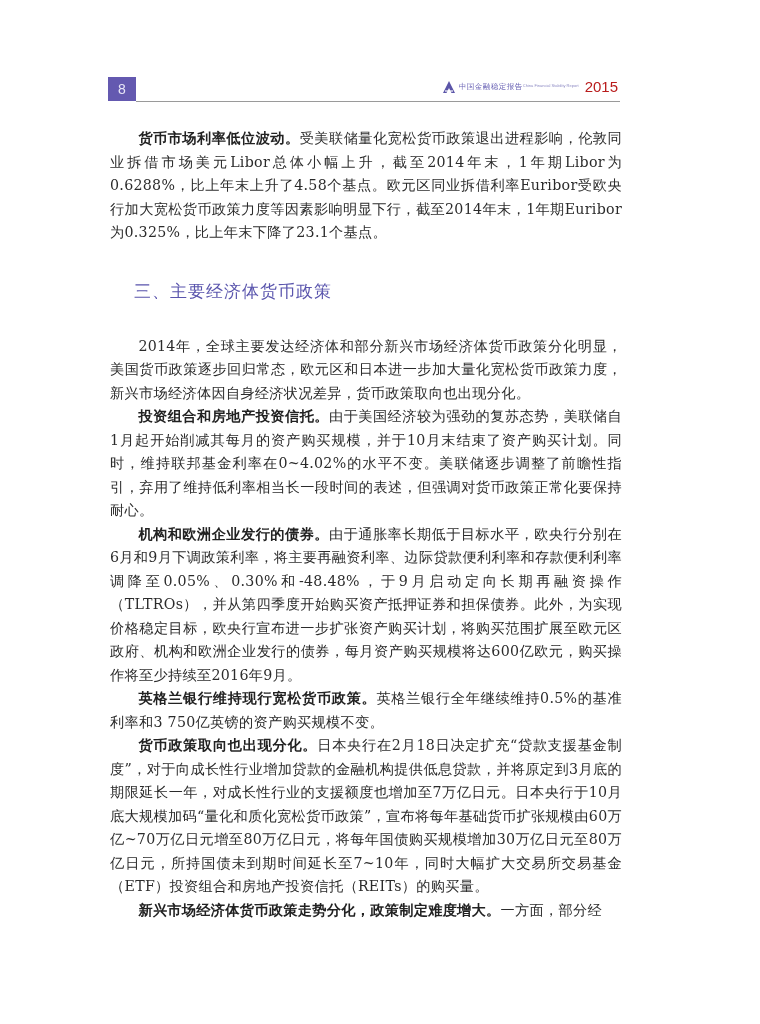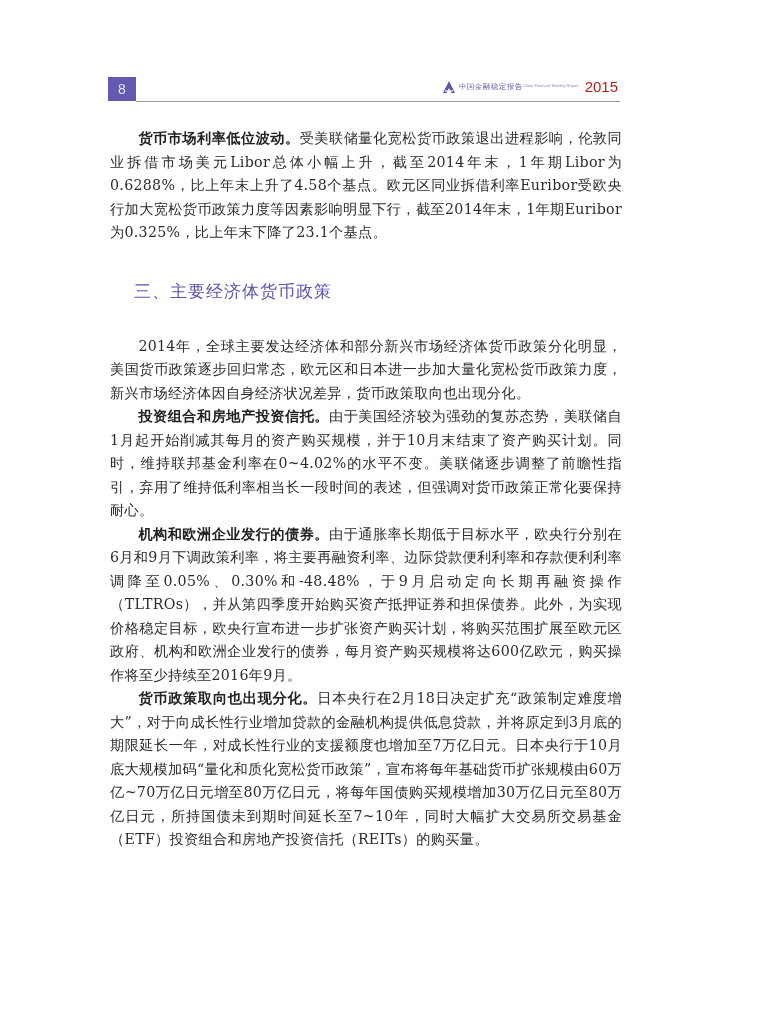--- a/index.html
+++ b/index.html
@@ -61,14 +61,16 @@
 </div>
 
 <div class="content">
   <p class="para"><span class="lead">货币市场利率低位波动。</span><span>受美联储量化宽松货币政策退出进程影响，伦敦同业拆借市场美元Libor总体小幅上升，截至2014年末，1年期Libor为0.6288%，比上年末上升了4.58个基点。欧元区同业拆借利率Euribor受欧央行加大宽松货币政策力度等因素影响明显下行，截至2014年末，1年期Euribor为0.325%，比上年末下降了23.1个基点。</span></p>
 
   <div class="section-title">三、主要经济体货币政策</div>
 
   <p class="para"><span class="lead"></span><span>2014年，全球主要发达经济体和部分新兴市场经济体货币政策分化明显，美国货币政策逐步回归常态，欧元区和日本进一步加大量化宽松货币政策力度，新兴市场经济体因自身经济状况差异，货币政策取向也出现分化。</span></p>
   <p class="para"><span class="lead">投资组合和房地产投资信托。</span><span>由于美国经济较为强劲的复苏态势，美联储自1月起开始削减其每月的资产购买规模，并于10月末结束了资产购买计划。同时，维持联邦基金利率在0~4.02%的水平不变。美联储逐步调整了前瞻性指引，弃用了维持低利率相当长一段时间的表述，但强调对货币政策正常化要保持耐心。</span></p>
   <p class="para"><span class="lead">机构和欧洲企业发行的债券。</span><span>由于通胀率长期低于目标水平，欧央行分别在6月和9月下调政策利率，将主要再融资利率、边际贷款便利利率和存款便利利率调降至0.05%、0.30%和-48.48%，于9月启动定向长期再融资操作（TLTROs），并从第四季度开始购买资产抵押证券和担保债券。此外，为实现价格稳定目标，欧央行宣布进一步扩张资产购买计划，将购买范围扩展至欧元区政府、机构和欧洲企业发行的债券，每月资产购买规模将达600亿欧元，购买操作将至少持续至2016年9月。</span></p>
-  <p class="para"><span class="lead">货币政策取向也出现分化。</span><span>日本央行在2月18日决定扩充“政策制定难度增大”，对于向成长性行业增加贷款的金融机构提供低息贷款，并将原定到3月底的期限延长一年，对成长性行业的支援额度也增加至7万亿日元。日本央行于10月底大规模加码“量化和质化宽松货币政策”，宣布将每年基础货币扩张规模由60万亿~70万亿日元增至80万亿日元，将每年国债购买规模增加30万亿日元至80万亿日元，所持国债未到期时间延长至7~10年，同时大幅扩大交易所交易基金（ETF）投资组合和房地产投资信托（REITs）的购买量。</span></p>
+  <p class="para"><span class="lead">英格兰银行维持现行宽松货币政策。</span><span>英格兰银行全年继续维持0.5%的基准利率和3 750亿英镑的资产购买规模不变。</span></p>
+  <p class="para"><span class="lead">货币政策取向也出现分化。</span><span>日本央行在2月18日决定扩充“贷款支援基金制度”，对于向成长性行业增加贷款的金融机构提供低息贷款，并将原定到3月底的期限延长一年，对成长性行业的支援额度也增加至7万亿日元。日本央行于10月底大规模加码“量化和质化宽松货币政策”，宣布将每年基础货币扩张规模由60万亿~70万亿日元增至80万亿日元，将每年国债购买规模增加30万亿日元至80万亿日元，所持国债未到期时间延长至7~10年，同时大幅扩大交易所交易基金（ETF）投资组合和房地产投资信托（REITs）的购买量。</span></p>
+  <p class="para"><span class="lead">新兴市场经济体货币政策走势分化，政策制定难度增大。</span><span>一方面，部分经</span></p>
 </div>
 
 </body></html>

